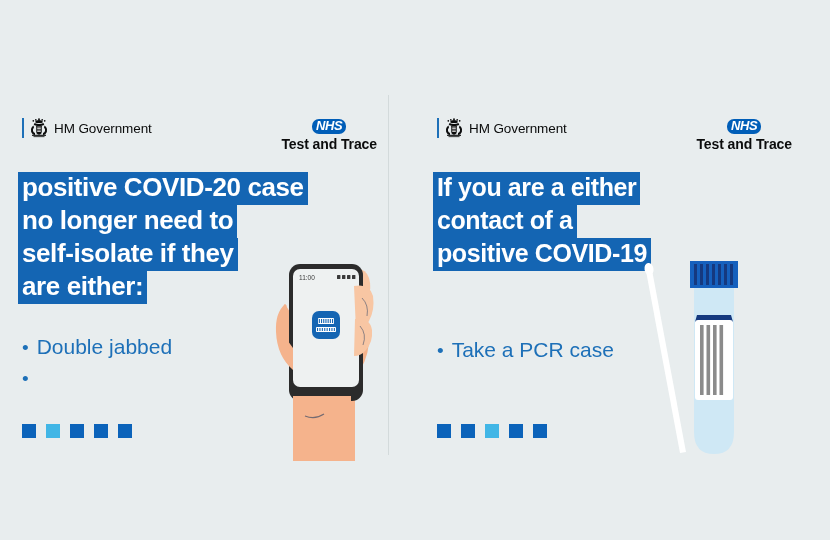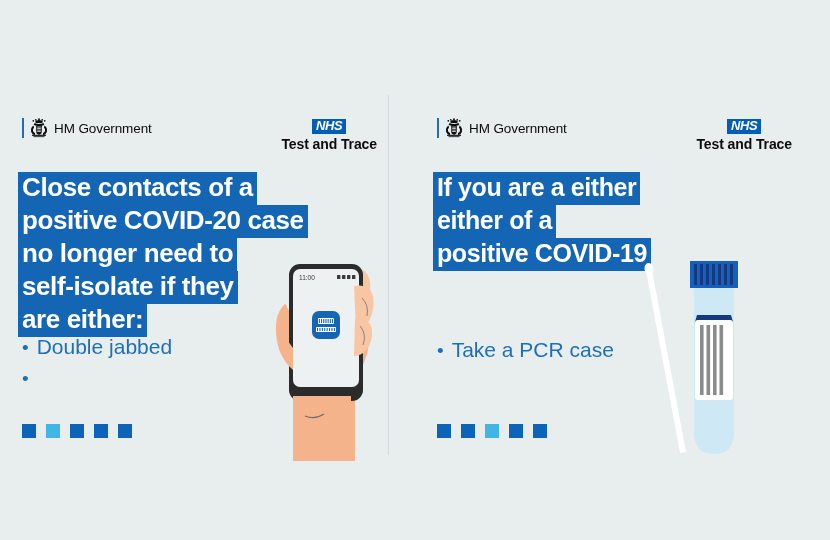--- a/index.html
+++ b/index.html
@@ -78,20 +78,21 @@
   .nhs-logo {
     background: #005eb8;
     color: #ffffff;
     font-style: italic;
     font-weight: bold;
     font-size: 13px;
     letter-spacing: -0.4px;
     padding: 0px 4px 1px 4px;
     display: inline-block;
     line-height: 14px;
+    border-radius: 7px;
   }
   .nhs-sub {
     font-size: 14px;
     font-weight: bold;
     color: #0b0c0c;
     margin-top: 2px;
     letter-spacing: -0.1px;
     white-space: nowrap;
   }
 
@@ -210,21 +211,20 @@
         <span class="hmgov-text">HM Government</span>
       </div>
 
       <div class="nhs-block">
         <div class="nhs-logo">NHS</div>
         <div class="nhs-sub">Test and Trace</div>
       </div>
     </div>
 
     <div class="heading">
-      <div class="hl"><span>Close contacts of a</span></div>
       <div class="hl"><span>positive COVID-20 case</span></div>
       <div class="hl"><span>no longer need to</span></div>
       <div class="hl"><span>self-isolate if they</span></div>
       <div class="hl"><span>are either:</span></div>
     </div>
 
     <div class="bullets">
       <div class="bullet">
         <span class="bullet-dot">•</span>
         <span>Double jabbed</span>
@@ -329,21 +329,21 @@
       </div>
 
       <div class="nhs-block">
         <div class="nhs-logo">NHS</div>
         <div class="nhs-sub">Test and Trace</div>
       </div>
     </div>
 
     <div class="heading">
       <div class="hl"><span>If you are a either</span></div>
-      <div class="hl"><span>either of a</span></div>
+      <div class="hl"><span>contact of a</span></div>
       <div class="hl"><span>positive COVID-19</span></div>
     </div>
 
     <div class="bullets">
       <div class="bullet">
         <span class="bullet-dot">•</span>
         <span>Take a PCR case</span>
       </div>
     </div>
 

